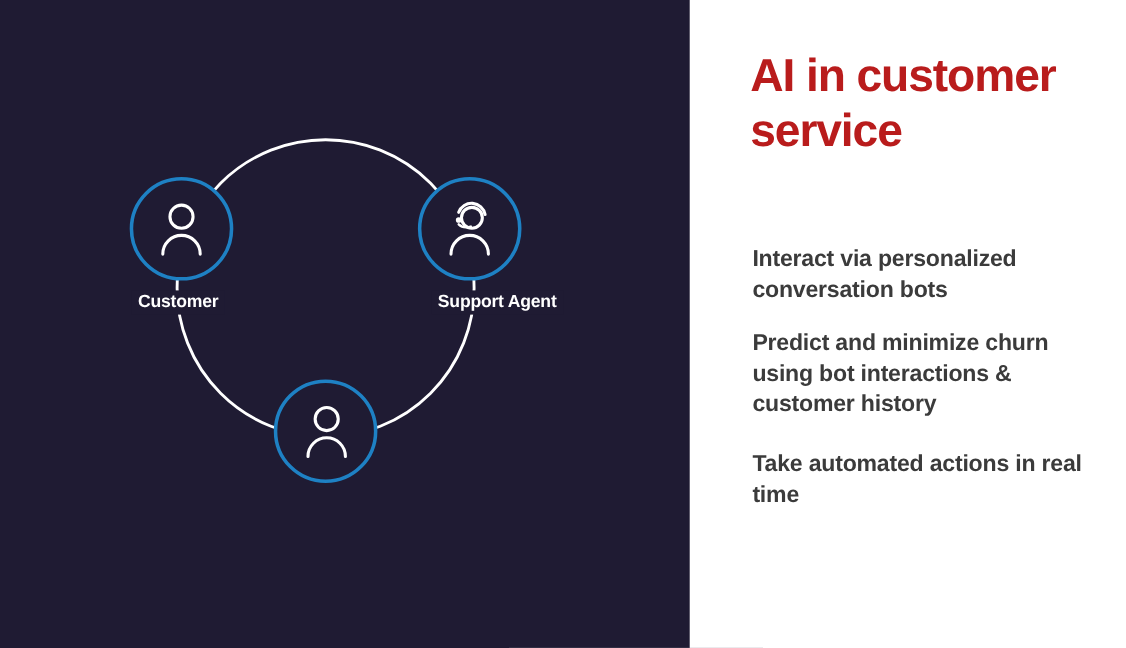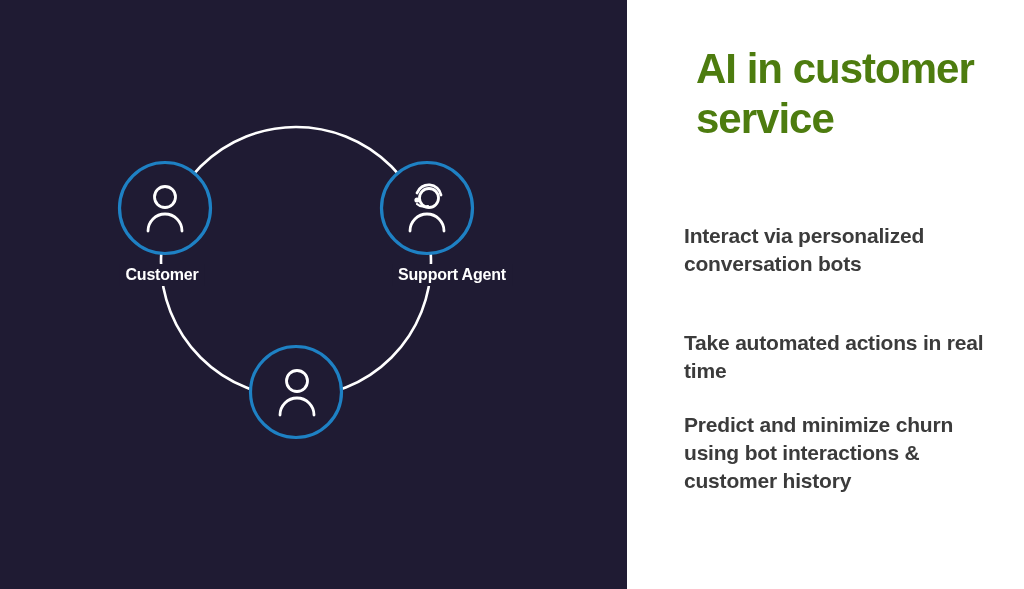--- a/index.html
+++ b/index.html
@@ -38,43 +38,43 @@
 
   
   .content-panel {
     position: absolute;
     left: 627px; top: 0;
     width: 397px; height: 589px;
     background: #ffffff;
   }
   .slide-title {
     position: absolute;
-    left: 69px; top: 44px;
+    left: 55px; top: 44px;
     width: 320px;
     font-size: 42px;
     line-height: 50px;
     font-weight: 700;
     letter-spacing: -1px;
-    color: #4d7c0f;
+    color: #b91c1c;
     white-space: pre-line;
   }
   .bullet-list {
     position: absolute;
     left: 57px; top: 222px;
     width: 330px;
   }
   .bullet-item {
     font-size: 21px;
     line-height: 28px;
     font-weight: 700;
     letter-spacing: -0.2px;
     color: #3b3b3b;
     white-space: pre-line;
   }
-  .bullet-item:nth-child(1) { margin-bottom: 51px; }
+  .bullet-item:nth-child(1) { margin-bottom: 20px; }
   .bullet-item:nth-child(2) { margin-bottom: 26px; }
 </style>
 </head>
 <body>
 
 <div class="slide">
 
   <div class="diagram-panel">
     <svg width="627" height="589" viewBox="0 0 627 589">
 
@@ -112,21 +112,21 @@
     <div class="node-label" style="left:452px; top:264px;">Support Agent</div>
   </div>
 
   <div class="content-panel">
     <h1 class="slide-title">AI in customer
 service</h1>
 
     <div class="bullet-list">
       <p class="bullet-item">Interact via personalized
 conversation bots</p>
-      <p class="bullet-item">Take automated actions in real
-time</p>
       <p class="bullet-item">Predict and minimize churn
 using bot interactions &amp;
 customer history</p>
+      <p class="bullet-item">Take automated actions in real
+time</p>
     </div>
   </div>
 
 </div>
 
 </body></html>

